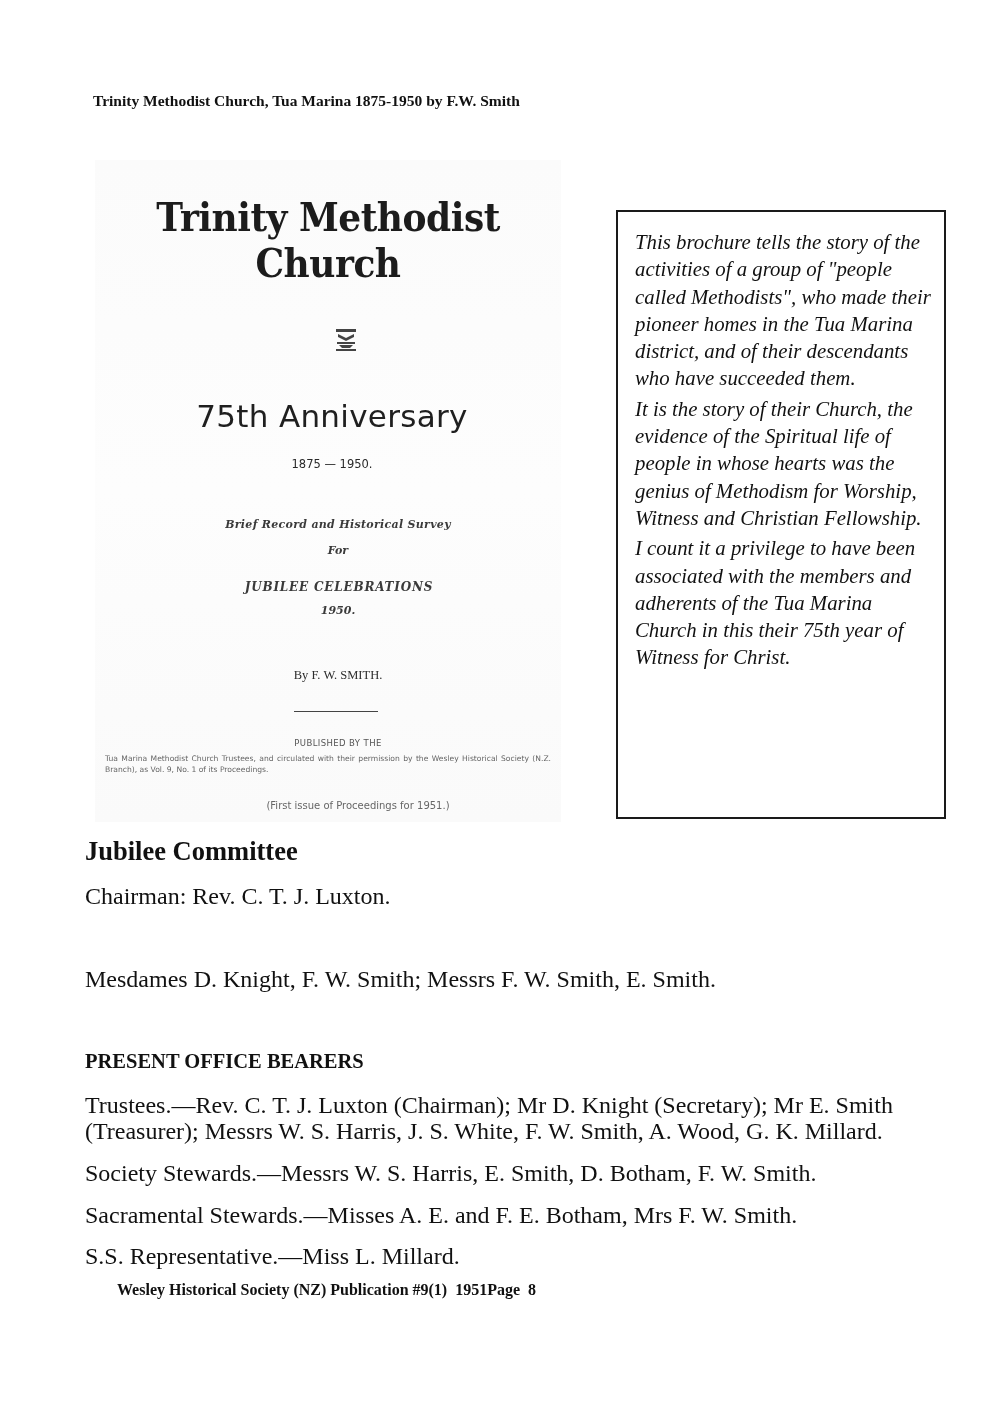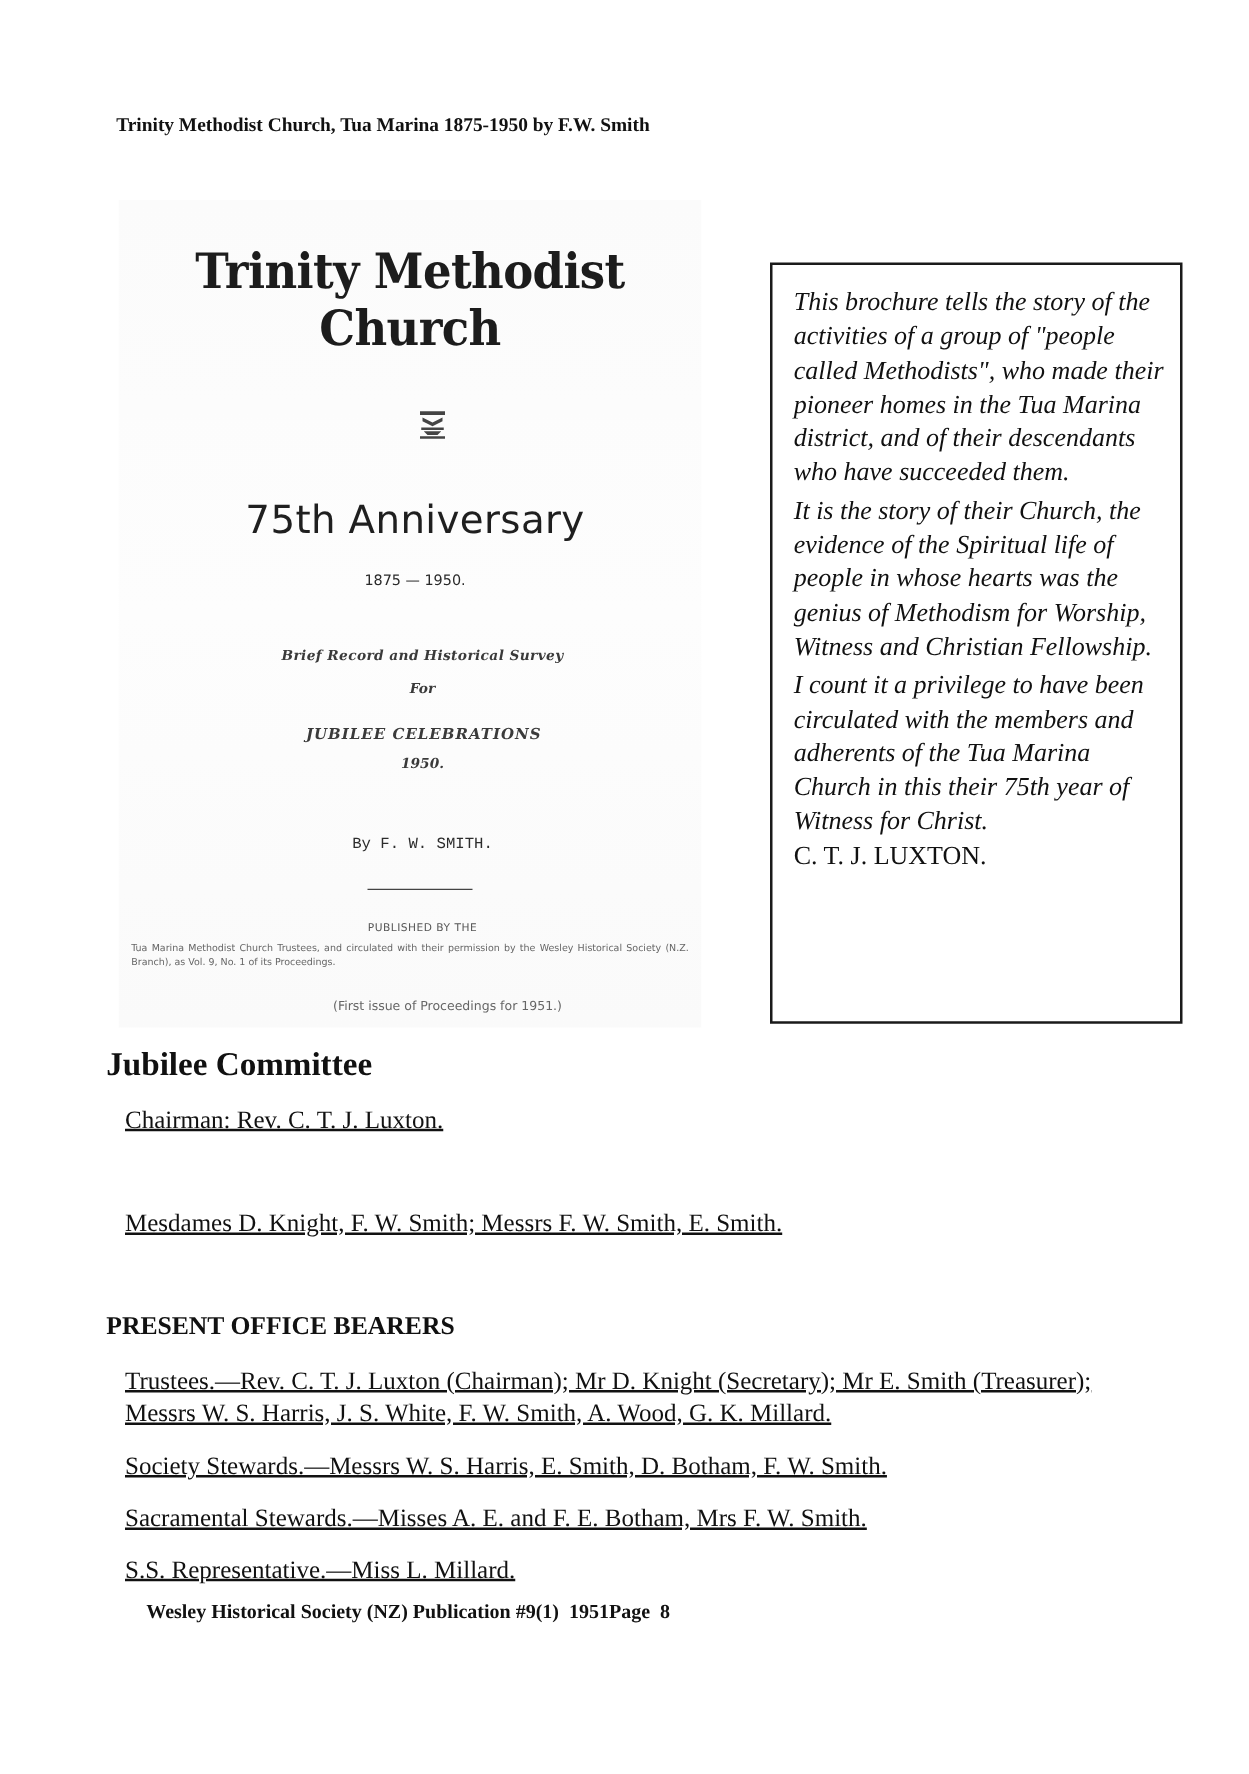--- a/index.html
+++ b/index.html
@@ -113,21 +113,21 @@
       top: 444px;
       font-family: "DejaVu Serif", "Liberation Serif", serif;
       font-size: 11px;
       font-style: italic;
       font-weight: bold;
       color: #3a3a3a;
       padding-left: 20px;
     }
     .cover-author {
       top: 508px;
-      font-family: Liberation Mono, monospace;
+      font-family: Liberation Serif, serif;
       font-size: 12.5px;
       color: #2c2c2c;
       padding-left: 20px;
     }
     .cover-rule {
       top: 551px;
       left: 199px;
       right: auto;
       width: 84px;
       height: 1px;
@@ -182,25 +182,24 @@
     
     .section-heading-lg {
       position: absolute;
       left: 85px;
       top: 836px;
       font-size: 26.5px;
       font-weight: bold;
     }
     .body-line {
       position: absolute;
-      left: 100px;
-      font-size: 20px;
+      left: 85px;
+      font-size: 24px;
       line-height: 26px;
       width: 830px;
-      text-decoration: underline;
     }
     .section-heading-sm {
       position: absolute;
       left: 85px;
       top: 1050px;
       font-size: 20.5px;
       font-weight: bold;
     }
     .running-footer {
       position: absolute;
@@ -242,22 +241,21 @@
     <div class="cover-author">By F. W. SMITH.</div>
     <div class="cover-rule"></div>
     <div class="cover-published">PUBLISHED BY THE</div>
     <div class="cover-note">Tua Marina Methodist Church Trustees, and circulated with their permission by the Wesley Historical Society (N.Z. Branch), as Vol. 9, No. 1 of its Proceedings.</div>
     <div class="cover-issue">(First issue of Proceedings for 1951.)</div>
   </div>
 
   <div class="foreword-box">
     <p>This brochure tells the story of the activities of a group of "people called Methodists", who made their pioneer homes in the Tua Marina district, and of their descendants who have succeeded them.</p>
     <p>It is the story of their Church, the evidence of the Spiritual life of people in whose hearts was the genius of Methodism for Worship, Witness and Christian Fellowship.</p>
-    <p style="margin-bottom:0">I count it a privilege to have been circulated with the members and adherents of the Tua Marina Church in this their 75th year of Witness for Christ.</p>
-    <div class="signature">C. T. J. LUXTON.</div>
+    <p style="margin-bottom:0">I count it a privilege to have been associated with the members and adherents of the Tua Marina Church in this their 75th year of Witness for Christ.</p>
   </div>
 
   <div class="section-heading-lg">Jubilee Committee</div>
   <div class="body-line" style="top:883px">Chairman: Rev. C. T. J. Luxton.</div>
   <div class="body-line" style="top:966px">Mesdames D. Knight, F. W. Smith; Messrs F. W. Smith, E. Smith.</div>
 
   <div class="section-heading-sm">PRESENT OFFICE BEARERS</div>
   <div class="body-line" style="top:1092px">Trustees.—Rev. C. T. J. Luxton (Chairman); Mr D. Knight (Secretary); Mr E. Smith (Treasurer); Messrs W. S. Harris, J. S. White, F. W. Smith, A. Wood, G. K. Millard.</div>
   <div class="body-line" style="top:1160px">Society Stewards.—Messrs W. S. Harris, E. Smith, D. Botham, F. W. Smith.</div>
   <div class="body-line" style="top:1202px">Sacramental Stewards.—Misses A. E. and F. E. Botham, Mrs F. W. Smith.</div>

